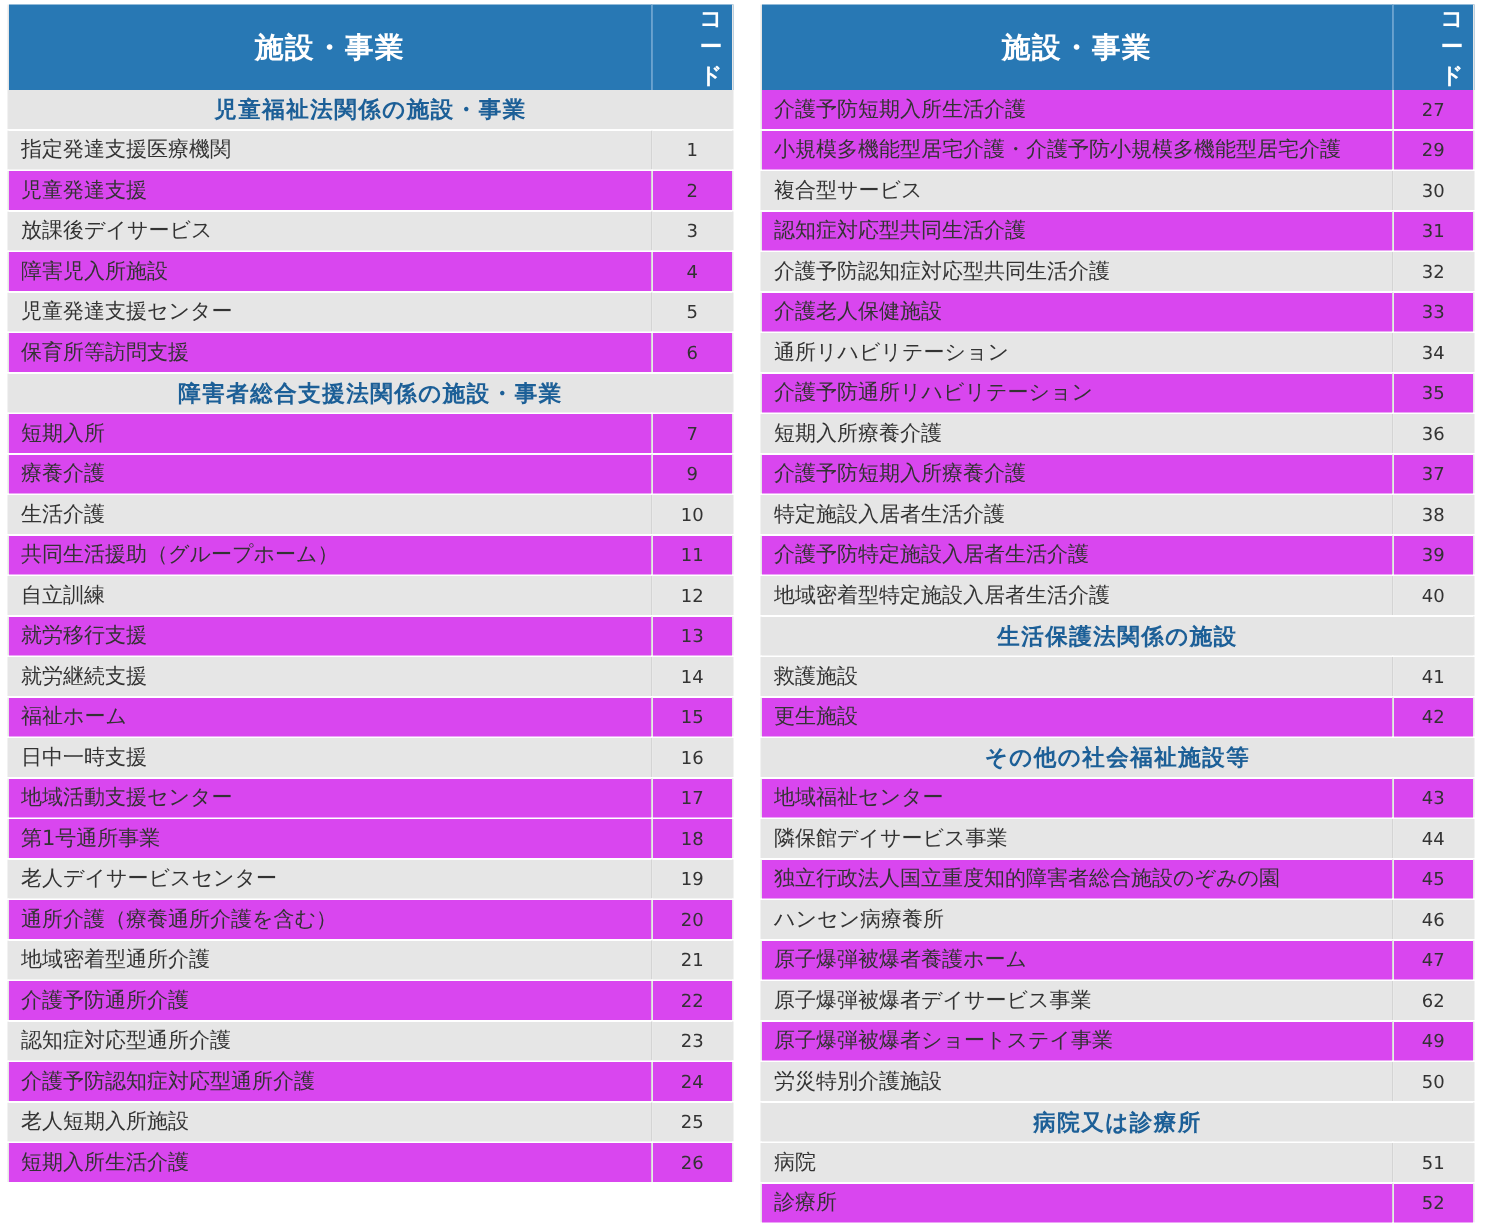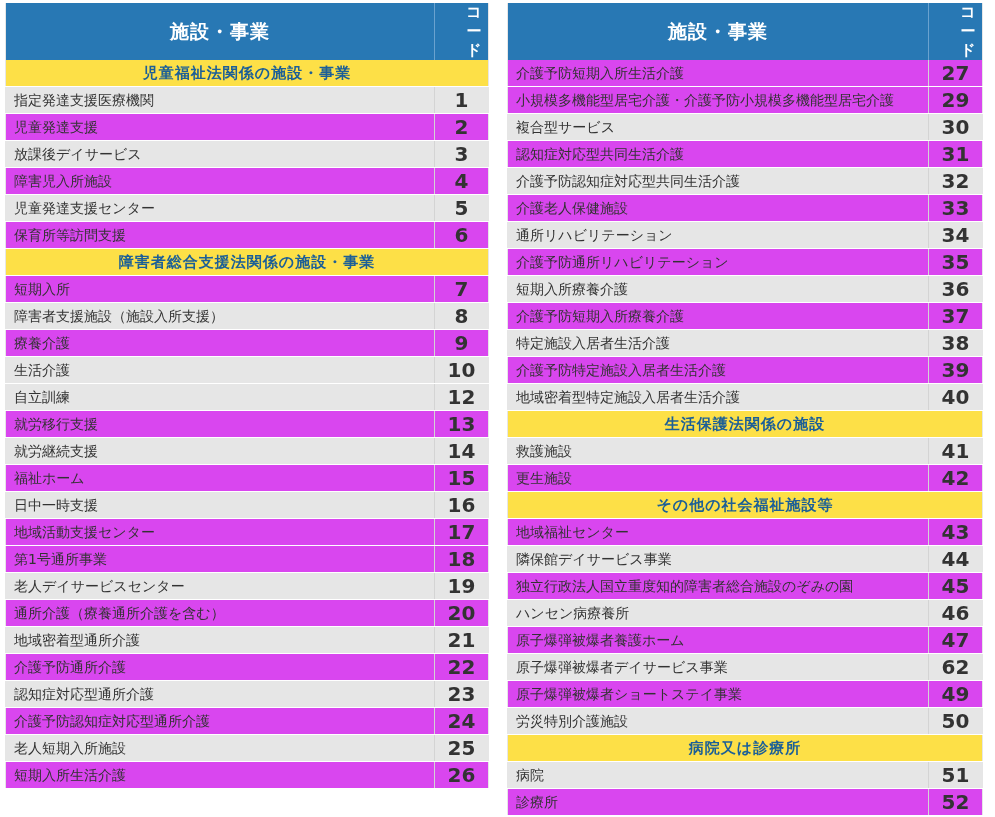--- a/index.html
+++ b/index.html
@@ -11,24 +11,24 @@
   .tbl col.c-name { }
   .tbl col.c-code { width: 54px; }
   .tbl th { background: #2878b4; color: #ffffff; height: 40px; padding: 0;
             font-weight: bold; border-right: 1px solid #6aa2cf; }
   .tbl th:last-child { border-right: none; }
   .tbl th.name-h { font-size: 19px; letter-spacing: 1px; }
   .tbl th.code-h { font-size: 15px; font-weight: bold; padding-left: 25px; }
   .tbl td { height: 26.4px; padding: 0; font-size: 14px; line-height: 26px;
             border-bottom: 1px solid #ffffff; box-sizing: border-box; white-space: nowrap; overflow: hidden; }
   .tbl td.name { padding-left: 8px; }
-  .tbl td.code { text-align: center; font-size: 20px; border-left: 1px solid #d4d4d4; font-weight: bold; }
+  .tbl td.code { text-align: center; font-size: 12px; border-left: 1px solid #d4d4d4; }
   .tbl tr.w td { background: #d946ef; }
   .tbl tr.g td { background: #e6e6e6; }
-  .tbl tr.sec td { background: #fde047; color: #1c5f97; font-weight: bold; text-align: center;
+  .tbl tr.sec td { background: #e5e5e5; color: #1c5f97; font-weight: bold; text-align: center;
                    font-size: 15px; letter-spacing: 1px; }
   .tbl { border-bottom: 1px solid #d4d4d4; border-left: 1px solid #e6e6e6; border-right: 1px solid #e6e6e6; }
 </style>
 </head>
 <body>
 
 <table class="tbl left">
   <colgroup>
       <col class="c-name">
       <col class="c-code">
@@ -67,31 +67,31 @@
         <td class="name">保育所等訪問支援</td>
         <td class="code">6</td>
       </tr>
       <tr class="sec">
         <td colspan="2">障害者総合支援法関係の施設・事業</td>
       </tr>
       <tr class="w">
         <td class="name">短期入所</td>
         <td class="code">7</td>
       </tr>
-      <tr class="g">
-        <td class="name">障害者支援施設（施設入所支援）</td>
-        <td class="code">8</td>
-      </tr>
       <tr class="w">
         <td class="name">療養介護</td>
         <td class="code">9</td>
       </tr>
       <tr class="g">
         <td class="name">生活介護</td>
         <td class="code">10</td>
+      </tr>
+      <tr class="w">
+        <td class="name">共同生活援助（グループホーム）</td>
+        <td class="code">11</td>
       </tr>
       <tr class="g">
         <td class="name">自立訓練</td>
         <td class="code">12</td>
       </tr>
       <tr class="w">
         <td class="name">就労移行支援</td>
         <td class="code">13</td>
       </tr>
       <tr class="g">

